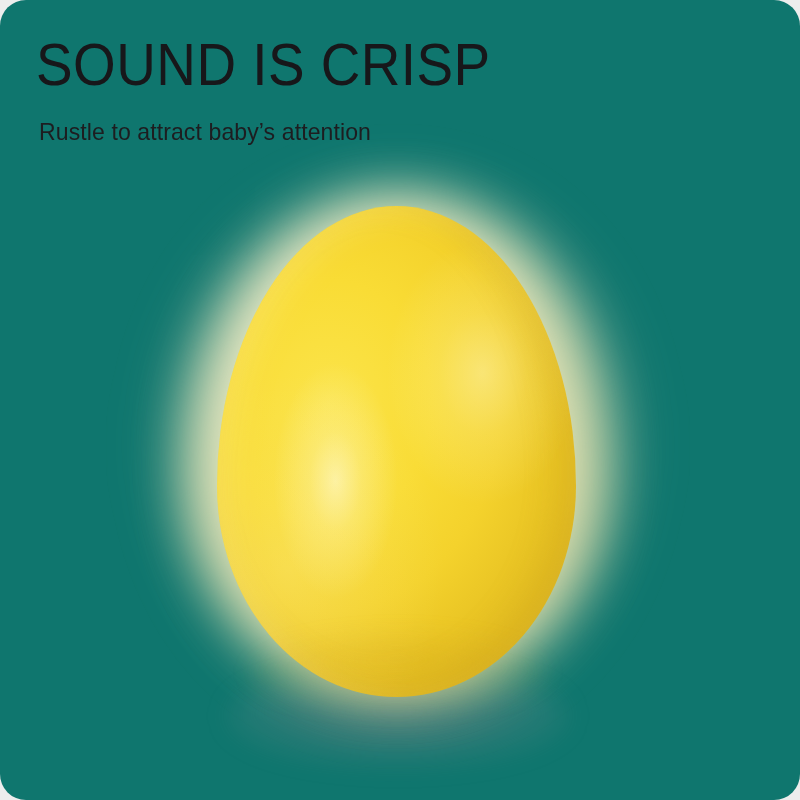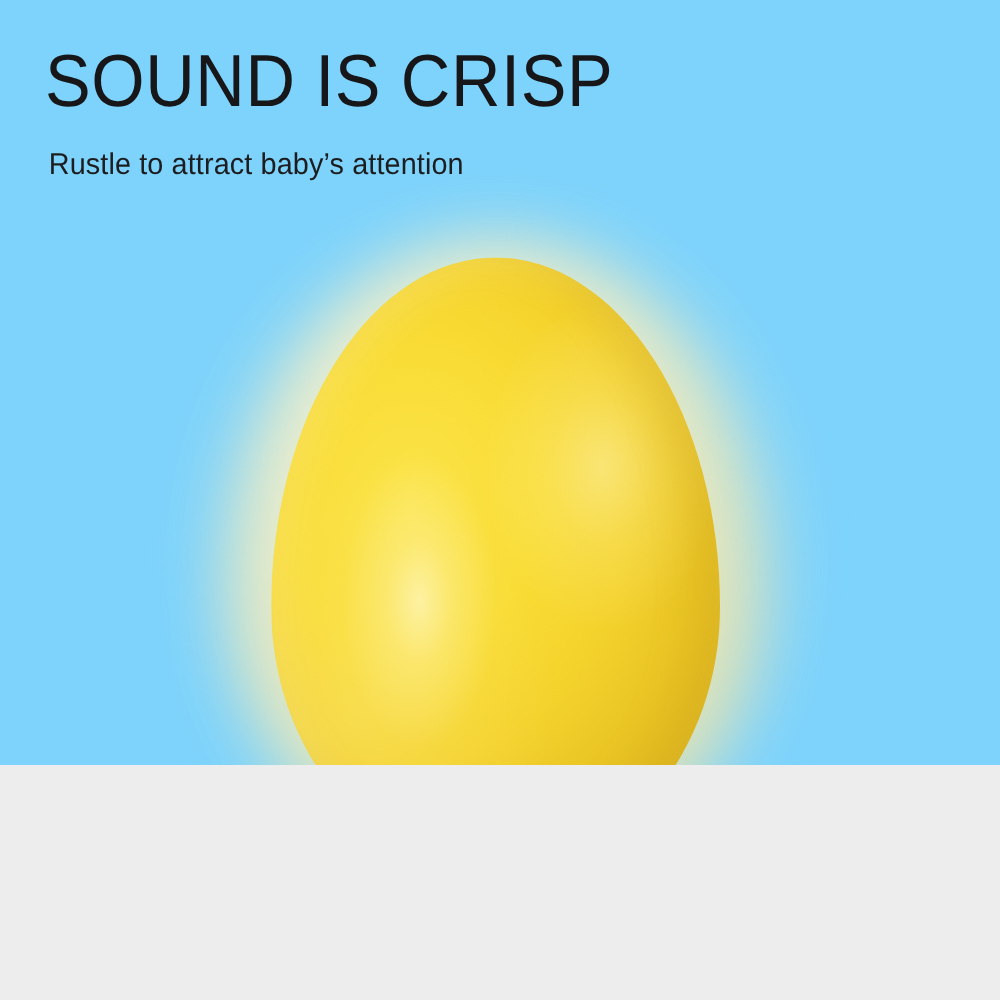--- a/index.html
+++ b/index.html
@@ -12,23 +12,24 @@
     width: 800px;
     height: 800px;
     overflow: hidden;
     font-family: "Liberation Sans", sans-serif;
     background: #ededed;
   }
 
   .panel {
     position: relative;
     width: 800px;
-    height: 612px;
-    background: #7dd3fc;
+    height: 800px;
+    background: #0f766e;
     overflow: hidden;
+    border-radius: 26px;
   }
 
   
 
   .text-block {
     position: absolute;
     left: 0;
     top: 0;
     width: 800px;
     z-index: 40;

